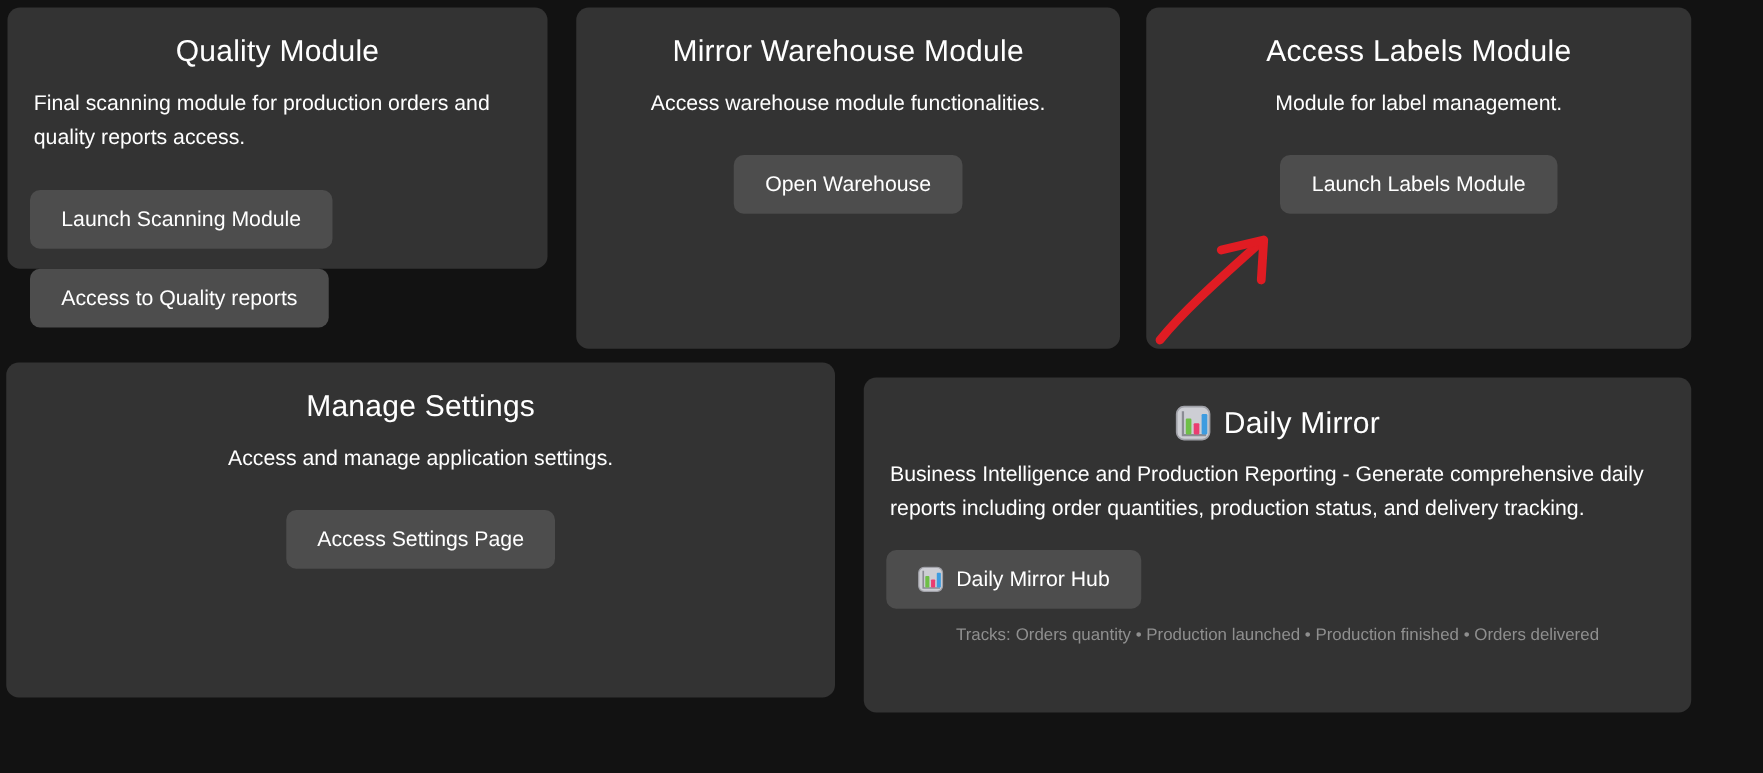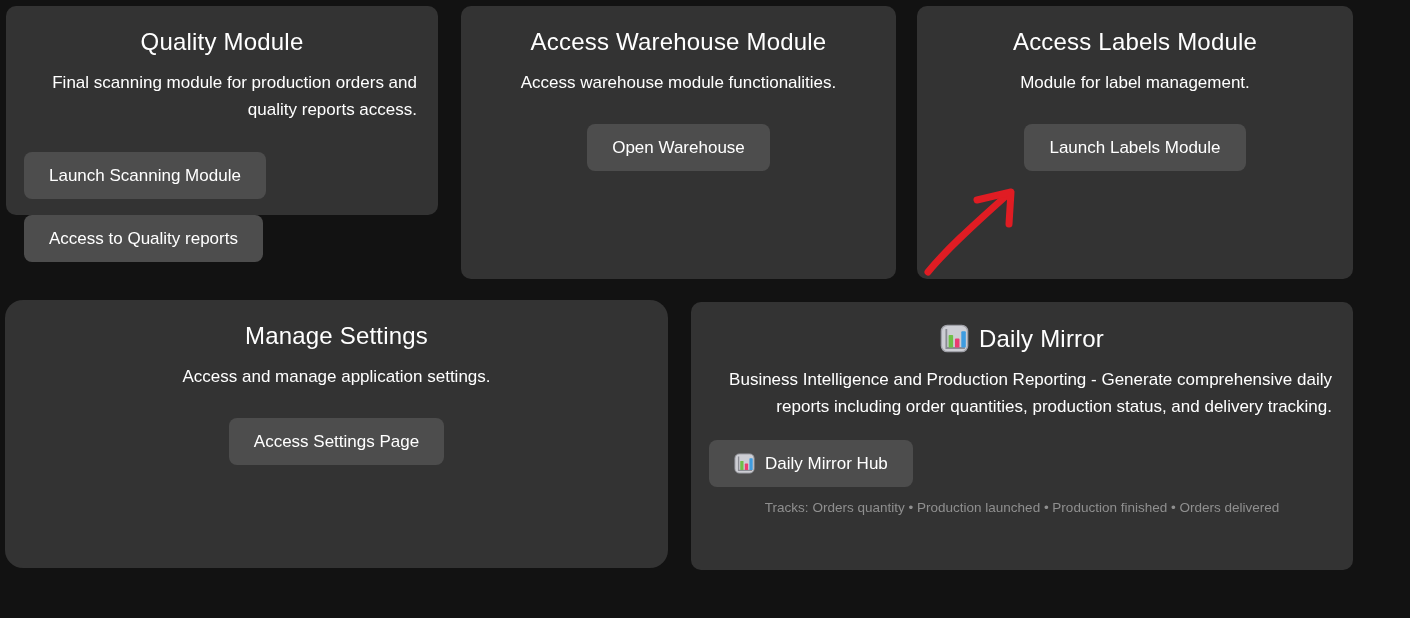--- a/index.html
+++ b/index.html
@@ -25,21 +25,21 @@
     margin-top:2px;
     letter-spacing:0.2px;
     display:flex;
     align-items:center;
     justify-content:center;
     gap:10px;
   }
   .card-desc {
     font-size:17px;
     line-height:27px;
-    text-align:right;
+    text-align:left;
     margin:13px auto 0;
     max-width:620px;
   }
   .btn {
     font-family:"Liberation Sans", sans-serif;
     font-size:17px;
     color:#ffffff;
     background:#4d4d4d;
     border:none;
     border-radius:8px;
@@ -60,21 +60,21 @@
     margin-top:29px;
     margin-left:2px;
   }
   .btn-center { margin:28px auto 4px; }
   .btn-left   { margin-top:20px; align-self:flex-start; margin-left:2px; }
 
   
   #card-quality   { left:6px;   top:6px;   width:432px; height:209px; }
   #card-warehouse { left:461px; top:6px;   width:435px; height:273px; }
   #card-labels    { left:917px; top:6px;   width:436px; height:273px; }
-  #card-settings  { left:5px;   top:300px; width:663px; height:268px;border-radius:18px; }
+  #card-settings  { left:5px;   top:290px; width:663px; height:268px; }
   #card-daily     { left:691px; top:302px; width:662px; height:268px; }
 
   .tracks {
     margin-top:13px;
     text-align:center;
     font-size:13.5px;
     color:#8f8f8f;
   }
   .tracks .tracks-label { font-weight:normal; margin-right:4px; }
 
@@ -95,21 +95,21 @@
 <section class="card" id="card-quality">
   <h2 class="card-title">Quality Module</h2>
   <p class="card-desc" style="max-width:390px;">Final scanning module for production orders and quality reports access.</p>
   <div class="btn-col">
     <button class="btn">Launch Scanning Module</button>
     <button class="btn">Access to Quality reports</button>
   </div>
 </section>
 
 <section class="card" id="card-warehouse">
-  <h2 class="card-title">Access Warehouse Module</h2>
+  <h2 class="card-title">Mirror Warehouse Module</h2>
   <p class="card-desc">Access warehouse module functionalities.</p>
   <button class="btn btn-center">Open Warehouse</button>
 </section>
 
 <section class="card" id="card-labels">
   <h2 class="card-title">Access Labels Module</h2>
   <p class="card-desc">Module for label management.</p>
   <button class="btn btn-center">Launch Labels Module</button>
 </section>
 

